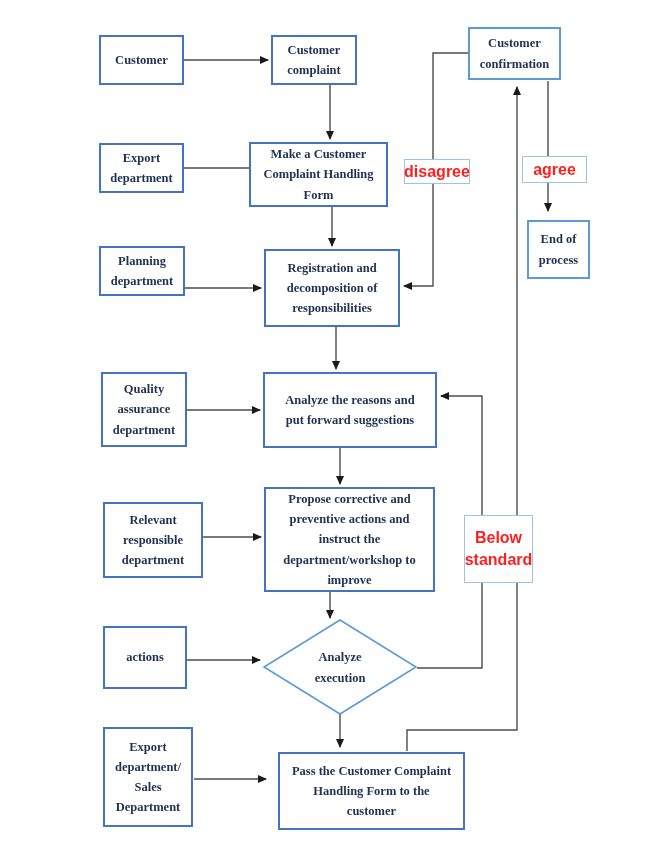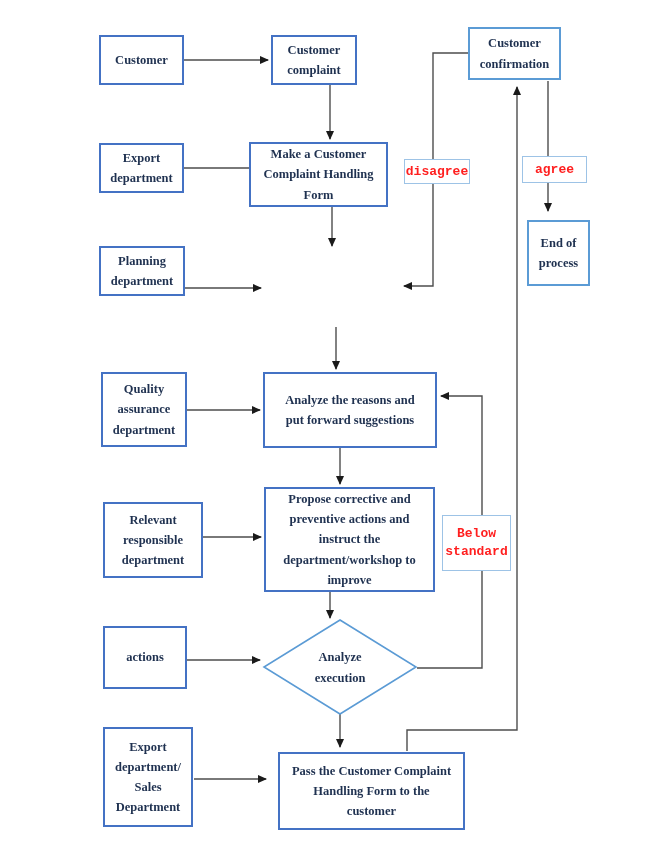--- a/index.html
+++ b/index.html
@@ -16,22 +16,22 @@
     background:#ffffff; border:2px solid var(--box-border,#4472c4);
     color:var(--ink,#1f3150);
     font-weight:600; font-size:12.5px; line-height:1.62;
     display:flex; align-items:center; justify-content:center;
     text-align:center; white-space:pre-line;
   }
   .node.mid { border-color:var(--mid-border,#5b9bd5); }
   .node.soft { border:1.5px solid var(--soft-border,#9dc3e6); }
   .node.red-label {
     color:var(--red,#ff1f1f);
-    font-family:Liberation Mono, monospace;
-    font-weight:700; font-size:13px; line-height:1.35;
+    font-family:Liberation Sans, sans-serif;
+    font-weight:700; font-size:16px; line-height:1.35;
   }
   .node.diamond-label { background:transparent; border:none; z-index:3; }
 </style>
 </head>
 <body>
 
 <div class="stage">
 
   <svg class="wires" width="657" height="859" viewBox="0 0 657 859">
     <defs>
@@ -76,35 +76,38 @@
   <div class="node" style="left:103px;top:727px;width:90px;height:100px">Export
 department/
 Sales
 Department</div>
 
   <div class="node" style="left:271px;top:35px;width:86px;height:50px">Customer
 complaint</div>
   <div class="node" style="left:249px;top:142px;width:139px;height:65px">Make a Customer
 Complaint Handling
 Form</div>
+  <div class="node" style="left:264px;top:249px;width:136px;height:78px">Registration and
+decomposition of
+responsibilities</div>
   <div class="node" style="left:263px;top:372px;width:174px;height:76px">Analyze the reasons and
 put forward suggestions</div>
   <div class="node" style="left:264px;top:487px;width:171px;height:105px">Propose corrective and
 preventive actions and
 instruct the
 department/workshop to
 improve</div>
   <div class="node diamond-label" style="left:280px;top:645px;width:120px;height:45px">Analyze
 execution</div>
   <div class="node" style="left:278px;top:752px;width:187px;height:78px">Pass the Customer Complaint
 Handling Form to the
 customer</div>
 
   <div class="node mid" style="left:468px;top:27px;width:93px;height:53px">Customer
 confirmation</div>
   <div class="node soft red-label" style="left:404px;top:159px;width:66px;height:25px">disagree</div>
   <div class="node soft red-label" style="left:522px;top:156px;width:65px;height:27px">agree</div>
-  <div class="node mid" style="left:527px;top:220px;width:63px;height:66px">End of
+  <div class="node mid" style="left:527px;top:220px;width:63px;height:59px">End of
 process</div>
-  <div class="node soft red-label" style="left:442px;top:515px;width:69px;height:56px">Below
+  <div class="node soft red-label" style="left:464px;top:515px;width:69px;height:68px">Below
 standard</div>
 
 </div>
 
 </body></html>

